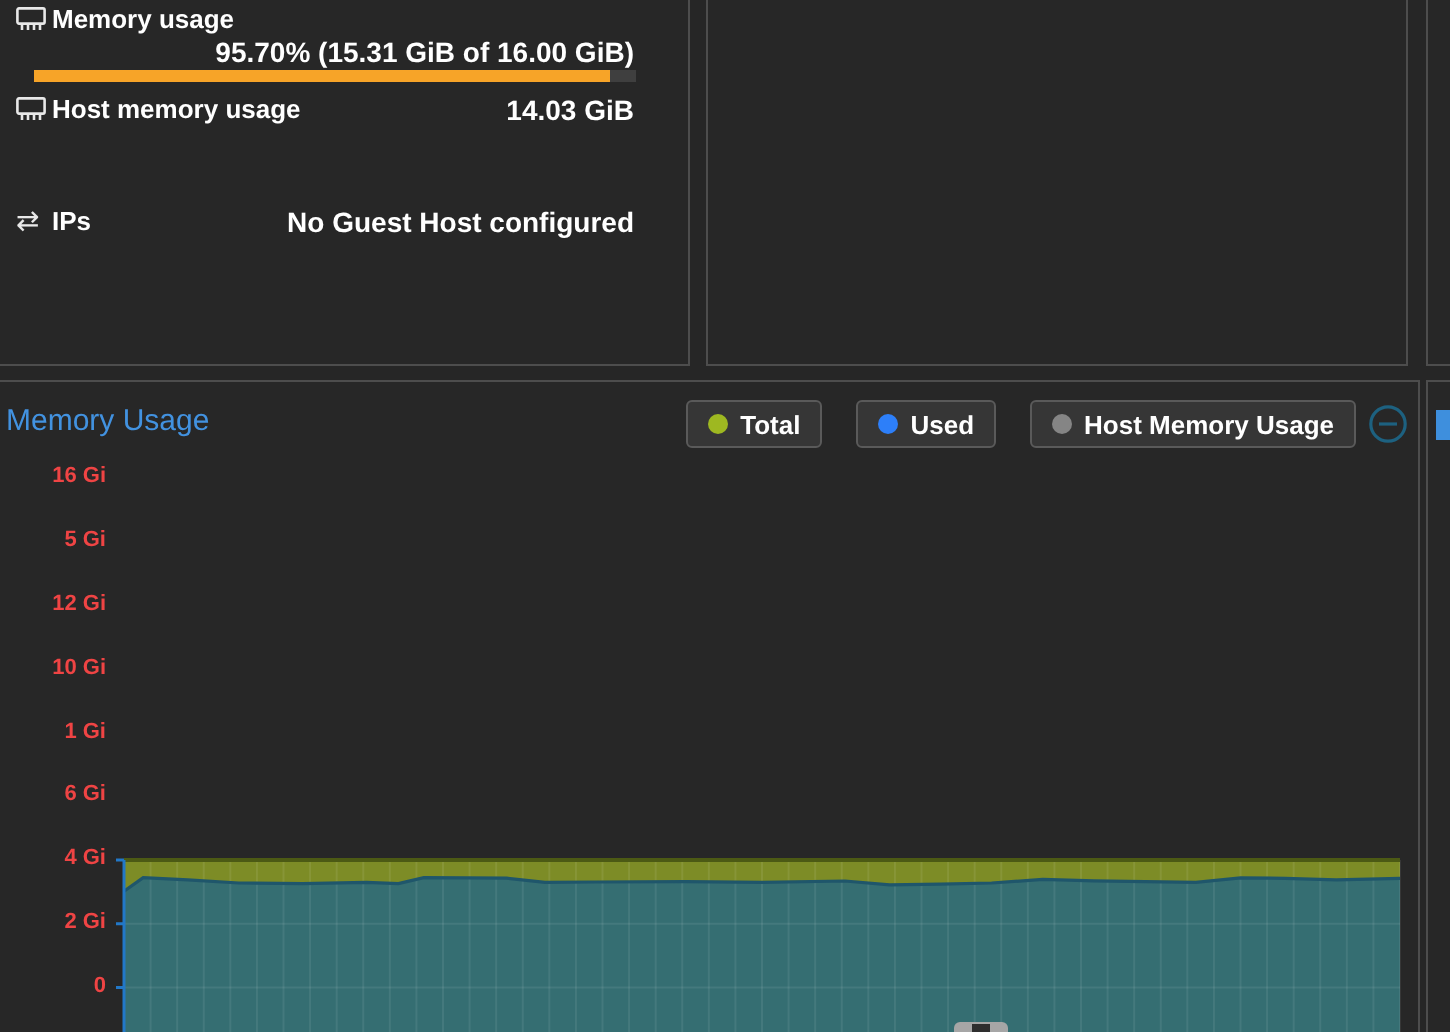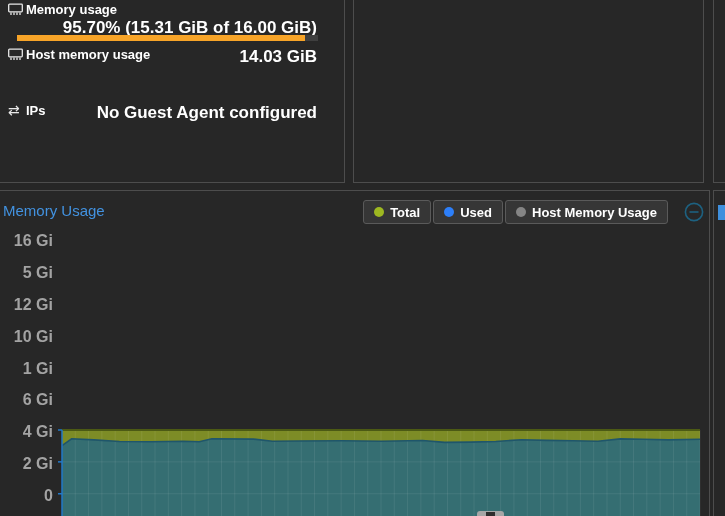--- a/index.html
+++ b/index.html
@@ -13,39 +13,39 @@
   .abs { position:absolute; }
   .panel { background:#272727; border:1px solid #4d4d4d; }
   .stats-panel { left:0; top:0; width:345px; height:183px; border-left:none; border-top:none; }
   .top-right-panel { left:353px; top:0; width:351px; height:183px; border-top:none; }
   .top-right-sliver { left:713px; top:0; width:12px; height:183px; border-top:none; border-right:none; }
   .chart-panel { left:0; top:190px; width:710px; height:326px; border-left:none; border-bottom:none; }
   .chart-sliver { left:713px; top:190px; width:12px; height:326px; border-right:none; border-bottom:none; }
 
   .stat-row { position:absolute; left:8px; right:27px; height:16px; }
   .stat-label { position:absolute; left:18px; top:0; font-size:13px; font-weight:700; color:#fff; white-space:nowrap; }
-  .stat-value { position:absolute; right:0; top:0; font-size:17px; font-weight:700; color:#fff; white-space:nowrap; }
+  .stat-value { position:absolute; right:0; top:0; font-size:14px; font-weight:700; color:#fff; white-space:nowrap; }
   .stat-icon { position:absolute; left:0; top:1px; width:15px; height:13px; color:#e8e8e8; }
   .ips-icon-glyph { font-size:14px; font-weight:400; line-height:13px; }
 
   .progress-track { position:absolute; left:17px; top:35px; width:301px; height:6px; background:#3f3f3f; }
   .progress-fill { height:100%; background:#f7a428; }
 
   .chart-title { position:absolute; left:3px; top:11px; font-size:15px; font-weight:400; color:#4292e0; }
-  .legend { position:absolute; top:9px; right:41px; display:flex; gap:2px; }
+  .legend { position:absolute; top:9px; right:31px; display:flex; gap:17px; }
   .legend-btn {
     display:flex; align-items:center; gap:6px; height:24px; padding:0 10px;
     background:#363636; border:1px solid #5a5a5a; border-radius:3px;
     font-size:13px; font-weight:700; color:#fff; white-space:nowrap; cursor:pointer;
   }
   .legend-dot { width:10px; height:10px; border-radius:50%; display:inline-block; }
   .collapse-btn { position:absolute; top:11px; right:5px; width:20px; height:20px; cursor:pointer; }
   .ytick-label {
     position:absolute; width:53px; left:0; text-align:right;
-    font-size:16px; font-weight:700; color:#a3a3a3;
+    font-size:11px; font-weight:700; color:#ef4444;
   }
   .title-fragment { position:absolute; left:4px; top:14px; width:7px; height:15px; background:#3e8fdd; }
   .bottom-artifact {
     position:absolute; left:477px; top:511px; width:27px; height:6px;
     background:#a6a6a6; border-radius:3px 3px 0 0;
   }
   .bottom-artifact::after {
     content:""; position:absolute; left:9px; top:1px; width:9px; height:4px; background:#2e2e2e;
   }
   svg { display:block; }
@@ -87,21 +87,21 @@
       </svg>
     </span>
     <span class="stat-label">Host memory usage</span>
     <span class="stat-value">14.03 GiB</span>
   </div>
 
 
   <div class="stat-row" style="top:103px;">
     <span class="stat-icon ips-icon-glyph">⇄</span>
     <span class="stat-label">IPs</span>
-    <span class="stat-value">No Guest Agent configured</span>
+    <span class="stat-value">No Guest Host configured</span>
   </div>
 </div>
 
 <div class="abs panel top-right-panel"></div>
 <div class="abs panel top-right-sliver"></div>
 
 <div class="abs panel chart-panel">
   <div class="chart-title">Memory Usage</div>
 
   <div class="legend" id="legend">

